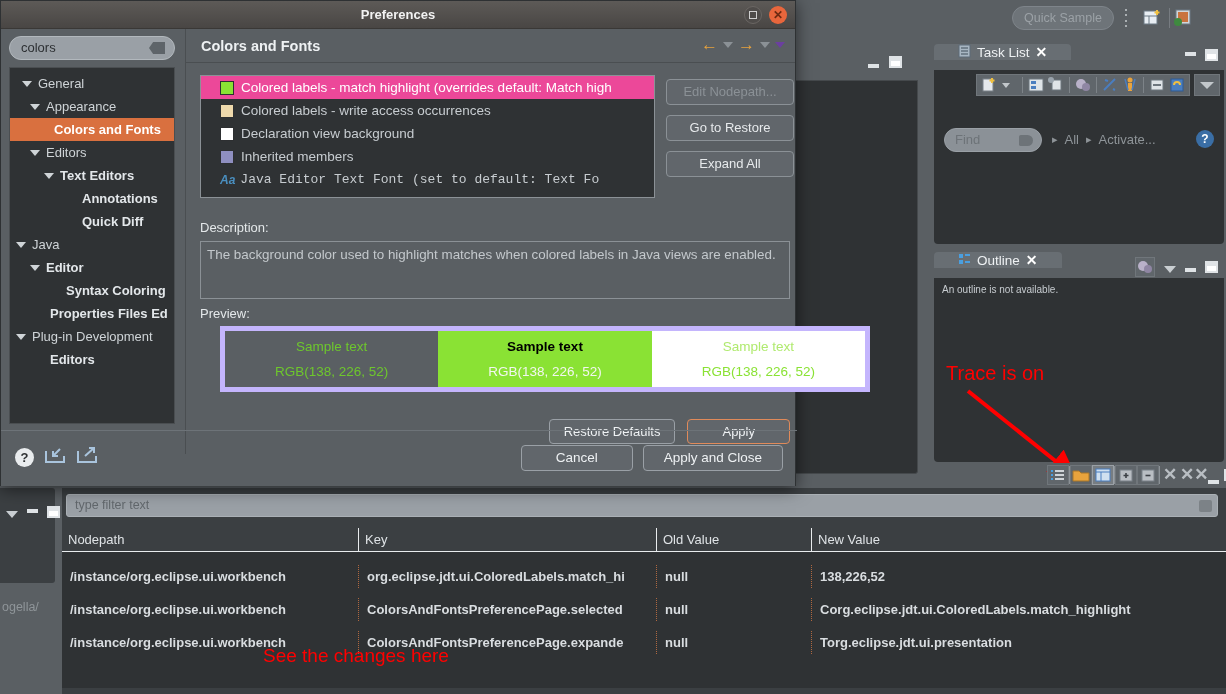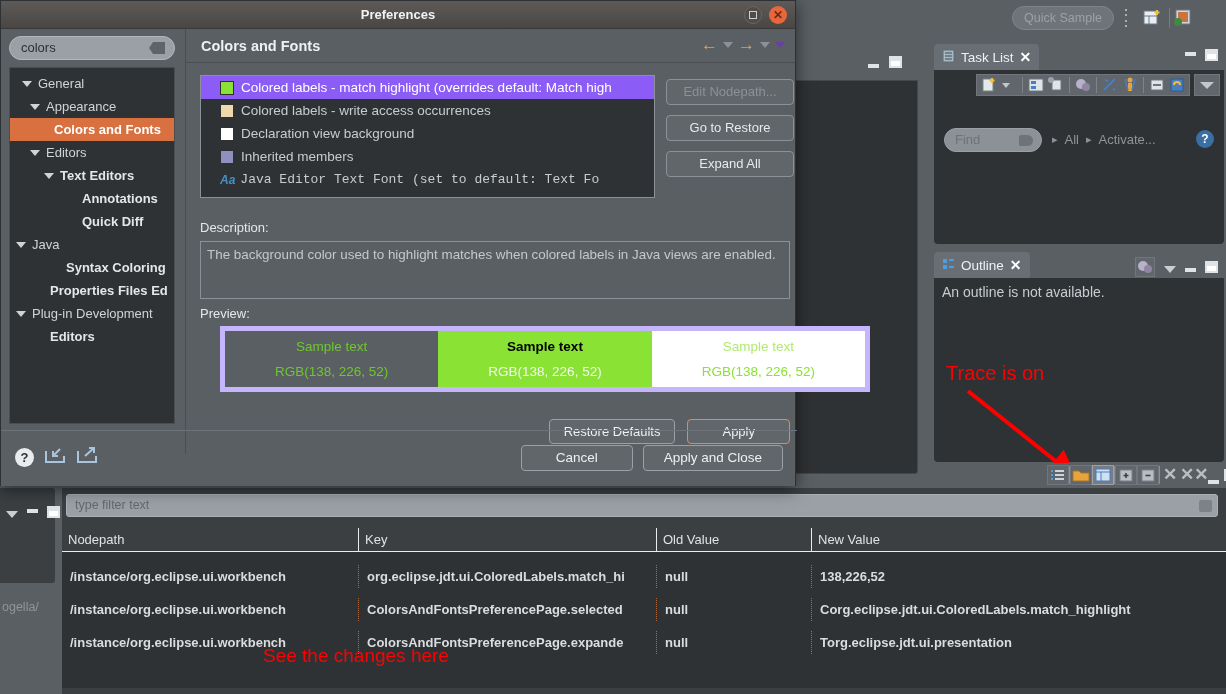--- a/index.html
+++ b/index.html
@@ -45,23 +45,23 @@
     background:#5a5f63;
   }
   .min-max-box{ position:absolute; right:16px; top:14px; display:flex; gap:10px;}
   .mm-min{width:11px;height:4px;background:#dfe3e6;margin-top:8px;}
   .mm-max{width:13px;height:12px;border:2px solid #dfe3e6;background:#fff;position:relative;}
   .mm-max:after{content:"";position:absolute;left:0;top:0;right:0;height:3px;background:#dfe3e6;}
 
   
   .rpanel { position: absolute; background: #5a5f63; }
   .panel-tab {
-    position:absolute; left:0; top:0; height:26px;
+    position:absolute; left:0; top:0; height:16px;
     background:#686e73; border-radius:4px 4px 0 0;
-    display:flex; align-items:center; padding:0 8px; gap:6px;
+    display:flex; align-items:center; padding:0 24px; gap:6px;
   }
   .panel-title { color:#eef1f3; font-size:13.5px; }
   .panel-close { color:#ffffff; font-weight:bold; font-size:14px; cursor:pointer; }
   .panel-body { position:absolute; left:0; right:0; background:#2f3234; border-radius:0 0 4px 4px;}
   .panel-ctrls { position:absolute; right:6px; top:5px; display:flex; gap:9px; align-items:center;}
   .ic-min{width:11px;height:4px;background:#dfe3e6;align-self:flex-end;margin-bottom:5px;}
   .ic-max{width:13px;height:12px;border:2px solid #dfe3e6;background:#fff;position:relative;}
   .ic-max:after{content:"";position:absolute;left:0;top:0;right:0;height:3px;background:#dfe3e6;}
   .ic-menu{width:0;height:0;border-left:6px solid transparent;border-right:6px solid transparent;border-top:7px solid #c9ced2;margin-top:5px;}
 
@@ -78,21 +78,21 @@
     color:#6d7378; font-size:13px; line-height:22px; padding-left:10px;
   }
   .find-clear{position:absolute;right:8px;top:6px;width:14px;height:11px;background:#6d7378;
     border-radius:2px 6px 6px 2px;}
   .breadcrumb-row{position:absolute; left:118px; top:62px; color:#8e9498; font-size:13px;
     display:flex; align-items:center; gap:7px;}
   .bc-arrow{color:#8e9498;font-size:11px;}
   .help-icon{position:absolute; right:10px; top:60px; width:18px;height:18px;border-radius:50%;
     background:#3a6ea5; color:#fff; font-size:12px; text-align:center; line-height:18px; font-weight:bold;}
 
-  .outline-msg{ position:absolute; left:8px; top:6px; color:#c7ccd0; font-size:14px;}
+  .outline-msg{ position:absolute; left:8px; top:6px; color:#c7ccd0; font-size:10px;}
 
   
   .annot { position:absolute; color:#ff0000; font-size:20px; font-family:"Liberation Sans",sans-serif;}
   .annot-small { position:absolute; color:#ff0000; font-size:19px;}
 
   
   .bottom-panel{position:absolute; left:0; top:488px; width:1226px; height:206px; background:#3b3f42;}
   .filter-box{
     position:absolute; left:66px; top:494px; width:1152px; height:23px;
     background:#9aa0a6; border:1px solid #aab0b5; border-radius:3px;
@@ -164,21 +164,21 @@
   .nav-arrow{font-size:17px;color:#e8a33d;line-height:1;}
   .nav-caret{width:0;height:0;border-left:5px solid transparent;border-right:5px solid transparent;
      border-top:6px solid #8b9196;}
   .nav-caret.purple{border-top-color:#6b3fa0;}
 
   .list-box{
     position:absolute; left:14px; top:46px; width:455px; height:123px;
     background:#2f3234; border:1px solid #8b9196;
   }
   .lrow{height:23px;display:flex;align-items:center;padding-left:19px;color:#c7ccd0;font-size:13.5px;white-space:nowrap;}
-  .lrow.sel{background:#8b5cf6;color:#ffffff;}
+  .lrow.sel{background:#ec4899;color:#ffffff;}
   .swatch{width:14px;height:14px;border:1px solid #2d2f31;margin-right:7px;flex:none;}
   .fontAa{color:#4a8fc0;font-style:italic;font-weight:bold;font-size:12px;margin-right:5px;}
   .mono{font-family:"Liberation Mono", monospace; font-size:13px;}
 
   .side-btns{position:absolute; left:480px; top:50px; width:150px;}
   .pbtn{
     display:block; width:128px; height:26px; margin-bottom:10px;
     background:#61666b; border:1px solid #8b9196; border-radius:4px;
     color:#e7eaec; font-size:13px; text-align:center; line-height:24px; cursor:pointer;
   }
@@ -525,20 +525,24 @@
           <div class="tnode bold" style="padding-left:72px;">
             <span>Annotations</span>
           </div>
           <div class="tnode bold" style="padding-left:72px;">
             <span>Quick Diff</span>
           </div>
           <div class="tnode" style="padding-left:6px;">
             <span class="tri"></span>
             <span>Java</span>
           </div>
+          <div class="tnode bold" style="padding-left:20px;">
+            <span class="tri"></span>
+            <span>Editor</span>
+          </div>
           <div class="tnode bold" style="padding-left:56px;">
             <span>Syntax Coloring</span>
           </div>
           <div class="tnode bold" style="padding-left:40px;">
             <span>Properties Files Ed</span>
           </div>
           <div class="tnode" style="padding-left:6px;">
             <span class="tri"></span>
             <span>Plug-in Development</span>
           </div>

